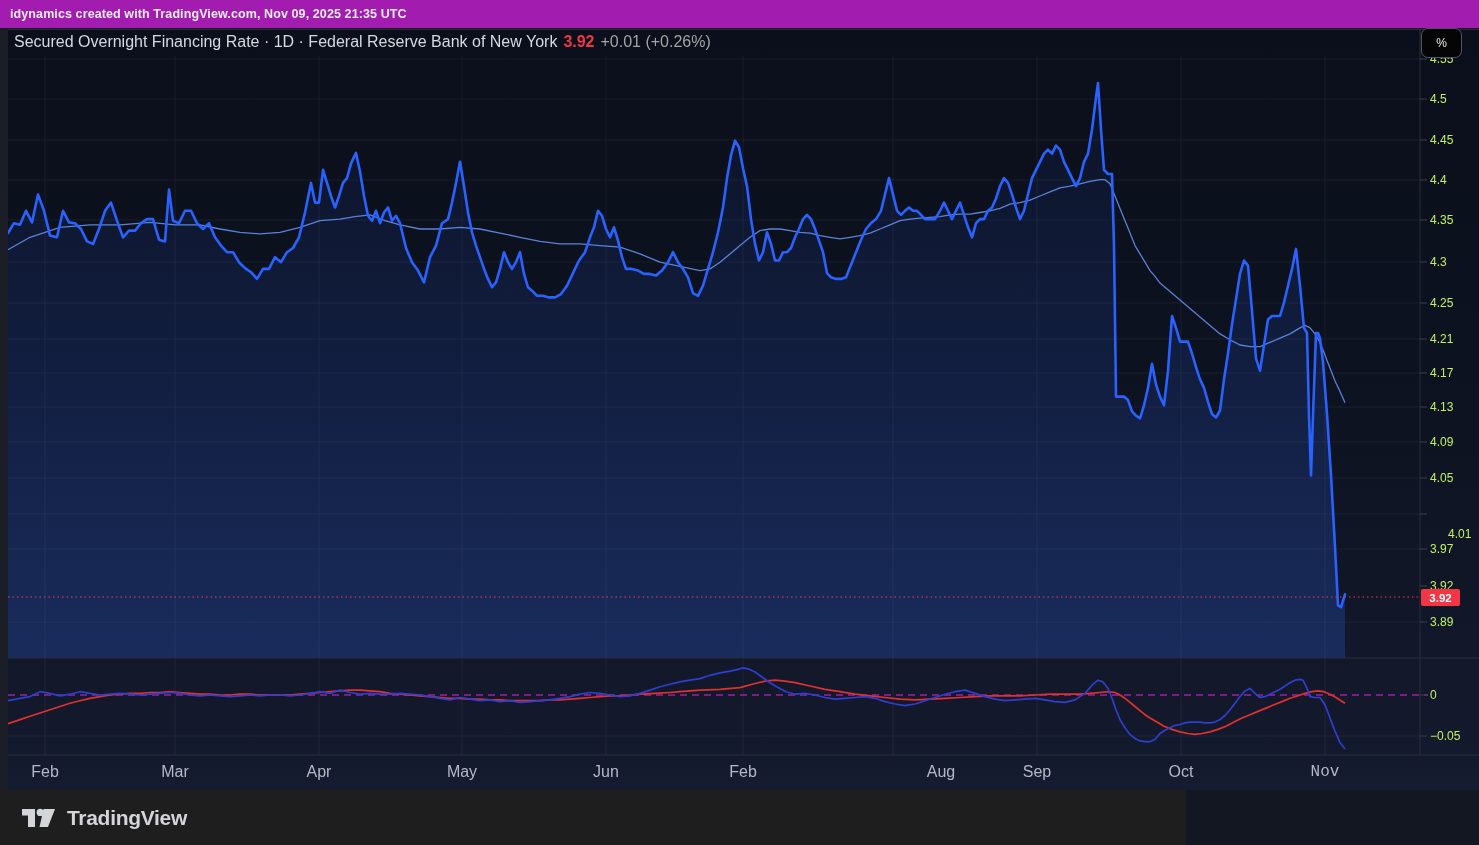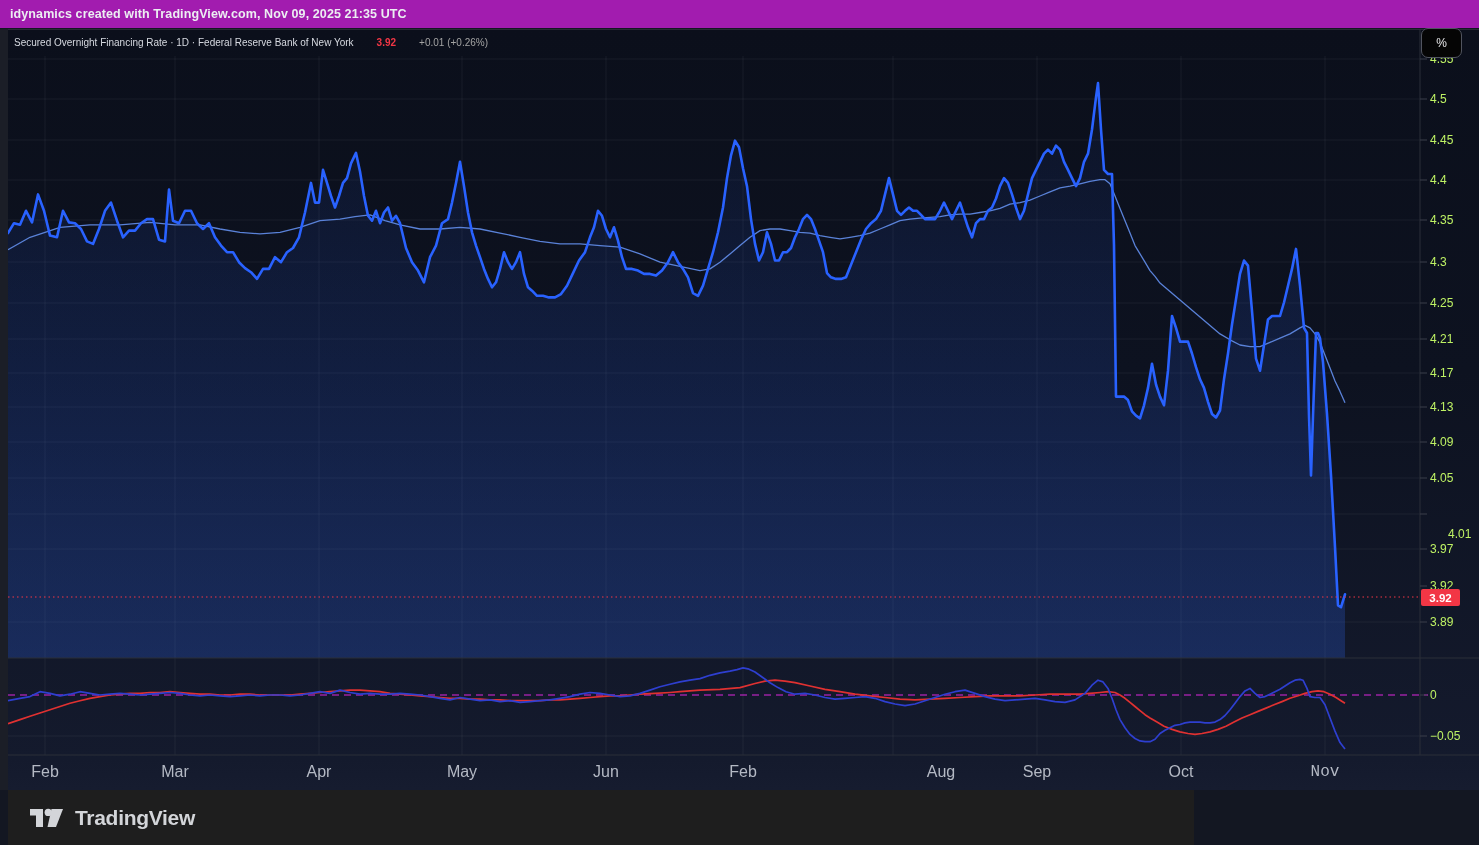--- a/index.html
+++ b/index.html
@@ -7,42 +7,42 @@
               font-family:"Liberation Sans","DejaVu Sans",sans-serif; }
   .abs { position:absolute; }
 
   #topbar { left:0; top:0; width:1479px; height:28px; background:#a21caf; z-index:30; }
   #watermark { left:10px; top:7px; font-size:12.5px; font-weight:bold; color:#eceef2; letter-spacing:.1px; }
 
   #chart-region { left:0; top:29px; width:1479px; height:761px;
     background:linear-gradient(180deg,#0b0f1b 0%,#0d1220 45%,#141a2d 96%,#161c2f 100%); }
   #left-strip { left:0; top:29px; width:8px; height:761px; background:#1b1e27; z-index:5; }
 
-  #legend { left:14px; top:34px; height:16px; display:flex; align-items:center; gap:23px;
-            font-size:10px; z-index:12; white-space:nowrap; }
+  #legend { left:14px; top:34px; height:16px; display:flex; align-items:center; gap:6px;
+            font-size:16px; z-index:12; white-space:nowrap; }
   #legend .t { color:#d6d9e0; }
   #legend .v { color:#f23645; font-weight:bold; }
   #legend .c { color:#a3a3a3; }
 
   #chart-svg { left:0; top:0; width:1479px; height:845px; z-index:4; }
 
   #pct-button { left:1421px; top:28px; width:41px; height:30px; background:#050505;
     border:1px solid #51545f; border-radius:7px; color:#e8e8ea; font-size:12px;
     display:flex; align-items:center; justify-content:center; z-index:20; cursor:pointer; }
 
   .ptick { position:absolute; left:1430px; width:46px; font-size:12px; color:#bef264;
            transform:translateY(-7px); z-index:8; }
   .ttick { position:absolute; top:763px; transform:translateX(-50%); font-size:16px;
            color:#b4b9c4; z-index:8; }
 
   #price-badge { left:1421px; top:589px; width:39px; height:17px; background:#f23645;
     border-radius:2px; color:#ffffff; font-size:11.5px; font-weight:bold;
     display:flex; align-items:center; justify-content:center; z-index:15; }
 
-  #footer { left:8px; top:790px; width:1186px; height:55px; background:#1e1e1e; z-index:30;
+  #footer { left:0; top:790px; width:1186px; height:55px; background:#1e1e1e; z-index:30;
             display:flex; align-items:center; }
   #brand { display:flex; align-items:center; gap:10px; margin-left:20px; }
   #brand-text { font-size:21px; font-weight:bold; color:#d3d5d9; letter-spacing:-0.3px; }
 </style>
 </head>
 <body>
 
 <div id="topbar" class="abs">
   <div id="watermark" class="abs">idynamics created with TradingView.com, Nov 09, 2025 21:35 UTC</div>
 </div>

